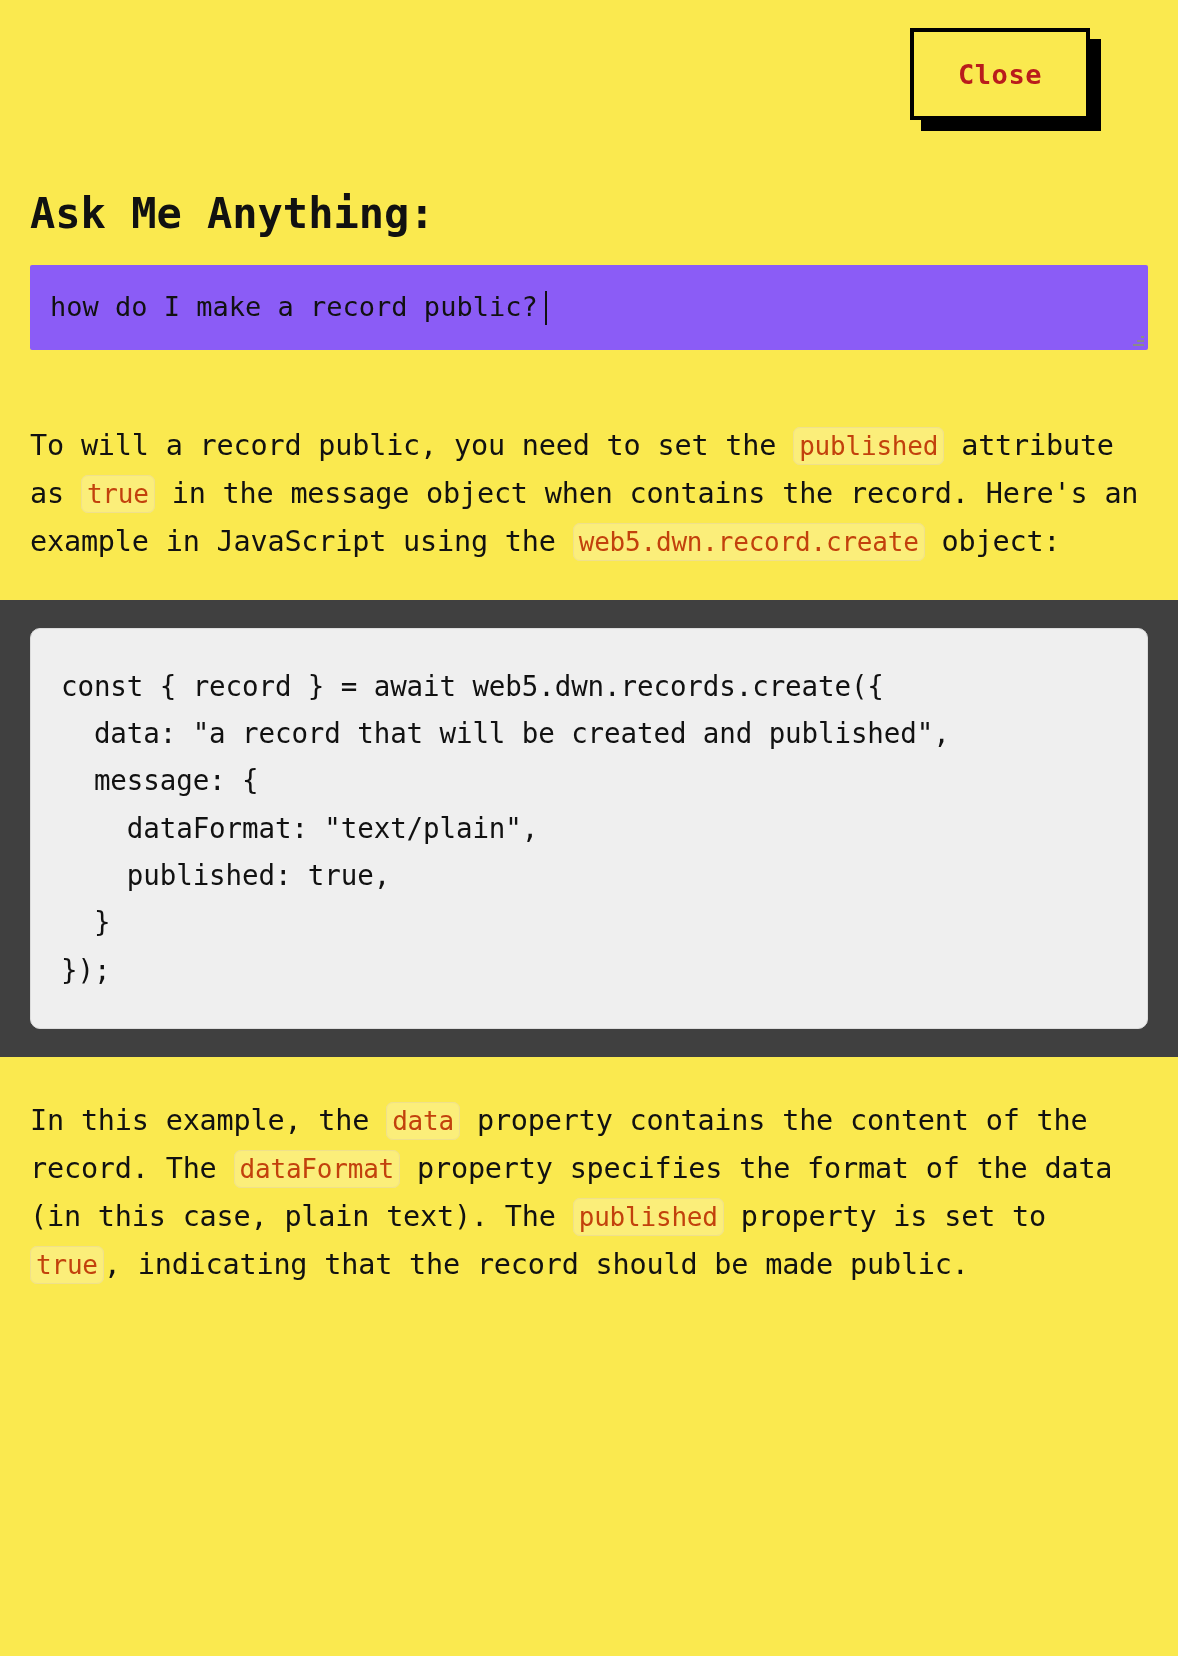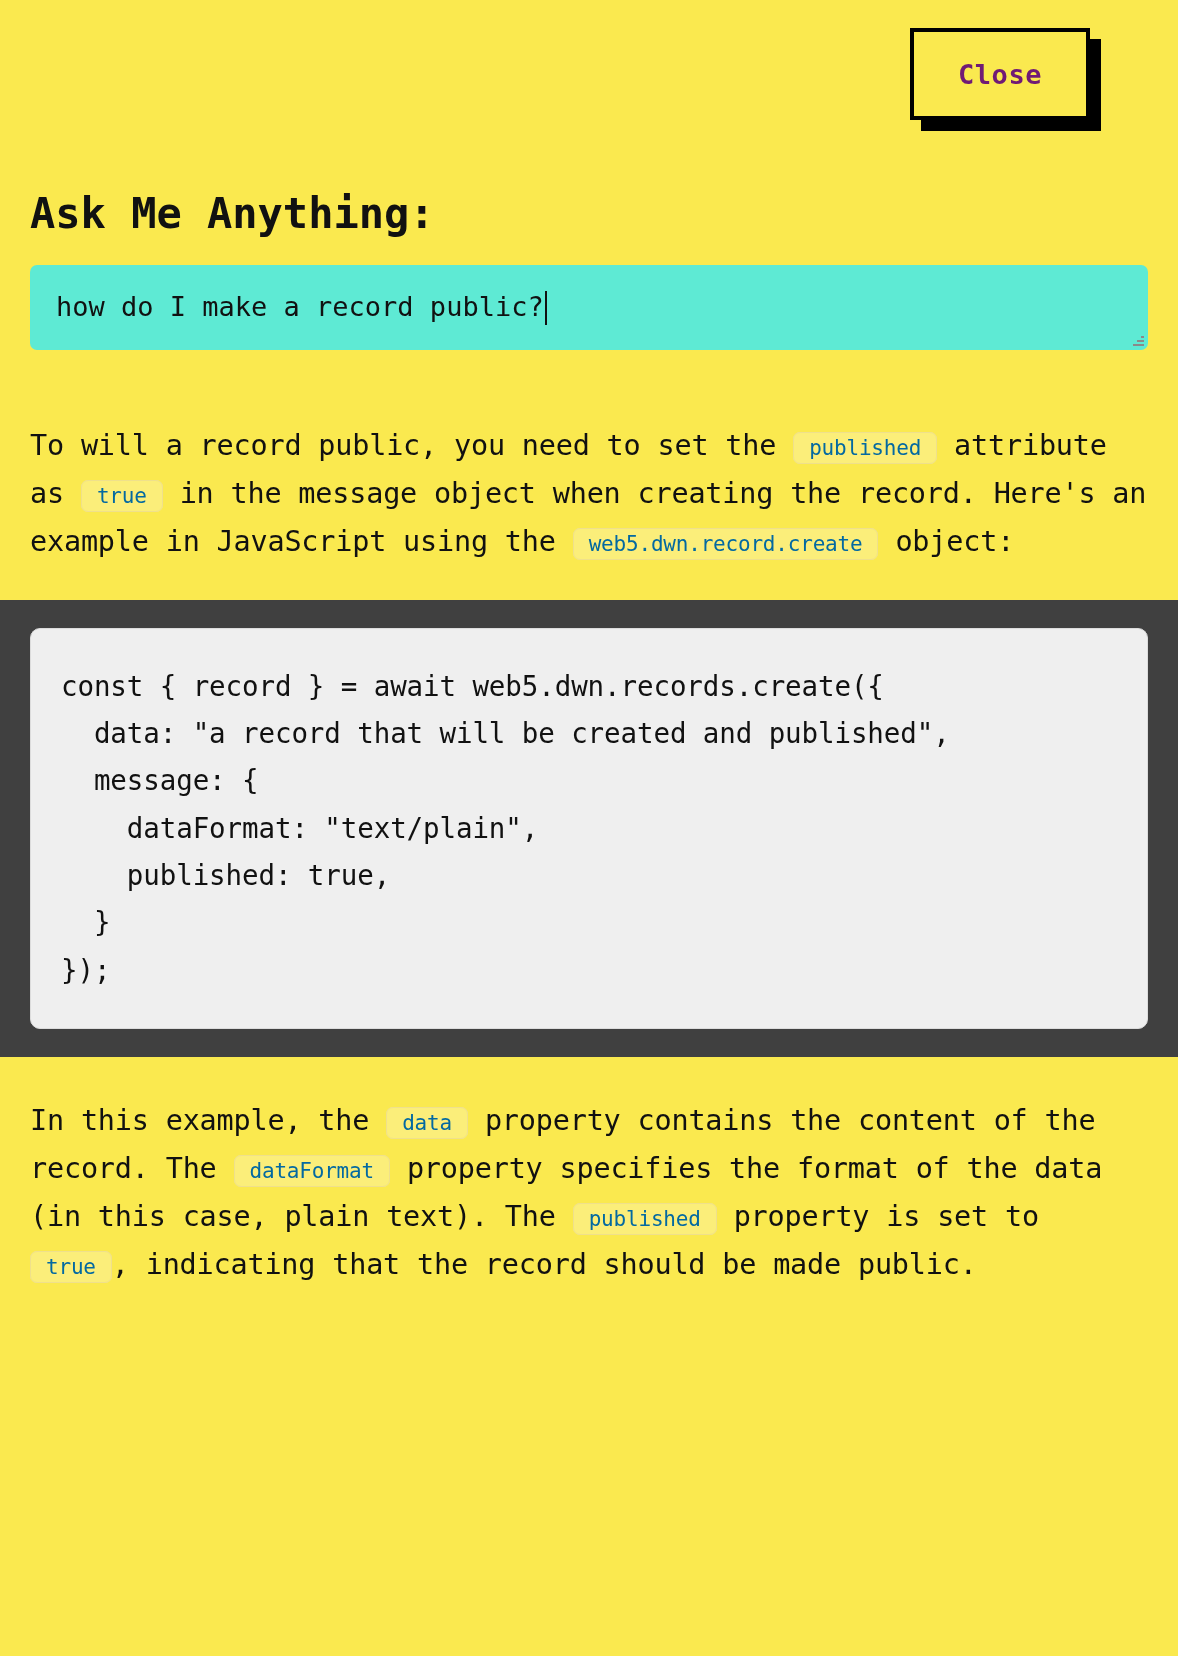--- a/index.html
+++ b/index.html
@@ -33,21 +33,21 @@
     top: 28px;
     width: 180px;
     height: 92px;
     background: #FAE94F;
     border: 4px solid #000000;
     box-shadow: 11px 11px 0 0 #000000;
     font-family: "DejaVu Sans Mono", "Liberation Mono", monospace;
     font-size: 27px;
     font-weight: 700;
     letter-spacing: 0.5px;
-    color: #701a75;
+    color: #b91c1c;
     cursor: pointer;
     display: flex;
     align-items: center;
     justify-content: center;
     padding: 5px;
     line-height: 1;
   }
 
   
   .heading {
@@ -61,26 +61,26 @@
 
   
   .ta-wrap {
     position: relative;
     margin-bottom: 72px;
   }
   .ama-input {
     display: block;
     width: 1118px;
     height: 85px;
-    background: #5eead4;
+    background: #8b5cf6;
     border: none;
     outline: none;
     resize: none;
-    border-radius: 7px;
-    padding: 24px 26px;
+    border-radius: 2px;
+    padding: 24px 20px;
     font-family: "DejaVu Sans Mono", "Liberation Mono", monospace;
     font-size: 27px;
     line-height: 1.3;
     color: #111111;
     overflow: hidden;
   }
   .caret {
     position: absolute;
     left: 0;
     top: 0;
@@ -113,24 +113,24 @@
     color: #111111;
     letter-spacing: -0.2px;
   }
   .prose p { margin: 0 0 34px 0; }
   .prose p.tight { margin-bottom: 0; }
 
   code.chip {
     background: #FBEE7A;
     border: 1.5px solid #EFE08C;
     border-radius: 7px;
-    padding: 3px 15px;
+    padding: 3px 5px;
     font-family: "DejaVu Sans Mono", "Liberation Mono", monospace;
-    font-size: 21px;
-    color: #0369a1;
+    font-size: 26px;
+    color: #c2410c;
     white-space: nowrap;
   }
 
   
   .codeblock-outer {
     background: #404040;
     margin: 0 -30px 40px -30px;
     padding: 28px 30px 28px 30px;
   }
   .codeblock {
@@ -167,21 +167,21 @@
     <span class="caret" id="caret" style="left: 514.672px; top: 26px;"></span>
     <span class="grip">
       <i></i>
         <i></i>
         <i></i>
     </span>
   </div>
 
   <div class="prose">
 
-    <p><span>To will a record public, you need to set the </span><code class="chip">published</code><span> attribute as </span><code class="chip">true</code><span> in the message object when creating the record. Here's an example in JavaScript using the </span><code class="chip">web5.dwn.record.create</code><span> object:</span></p>
+    <p><span>To will a record public, you need to set the </span><code class="chip">published</code><span> attribute as </span><code class="chip">true</code><span> in the message object when contains the record. Here's an example in JavaScript using the </span><code class="chip">web5.dwn.record.create</code><span> object:</span></p>
 
     <div class="codeblock-outer">
       <div class="codeblock">
         <pre>const { record } = await web5.dwn.records.create({
   data: "a record that will be created and published",
   message: {
     dataFormat: "text/plain",
     published: true,
   }
 });</pre>

